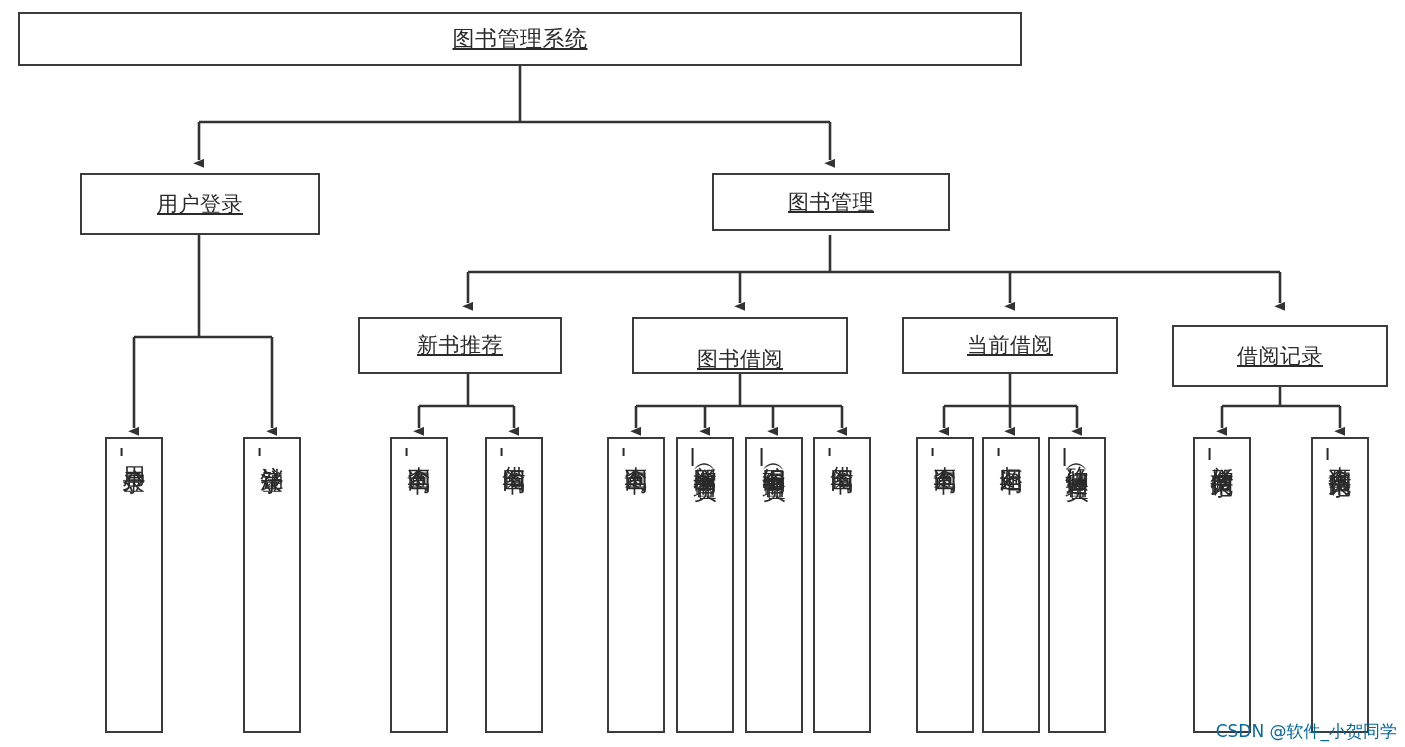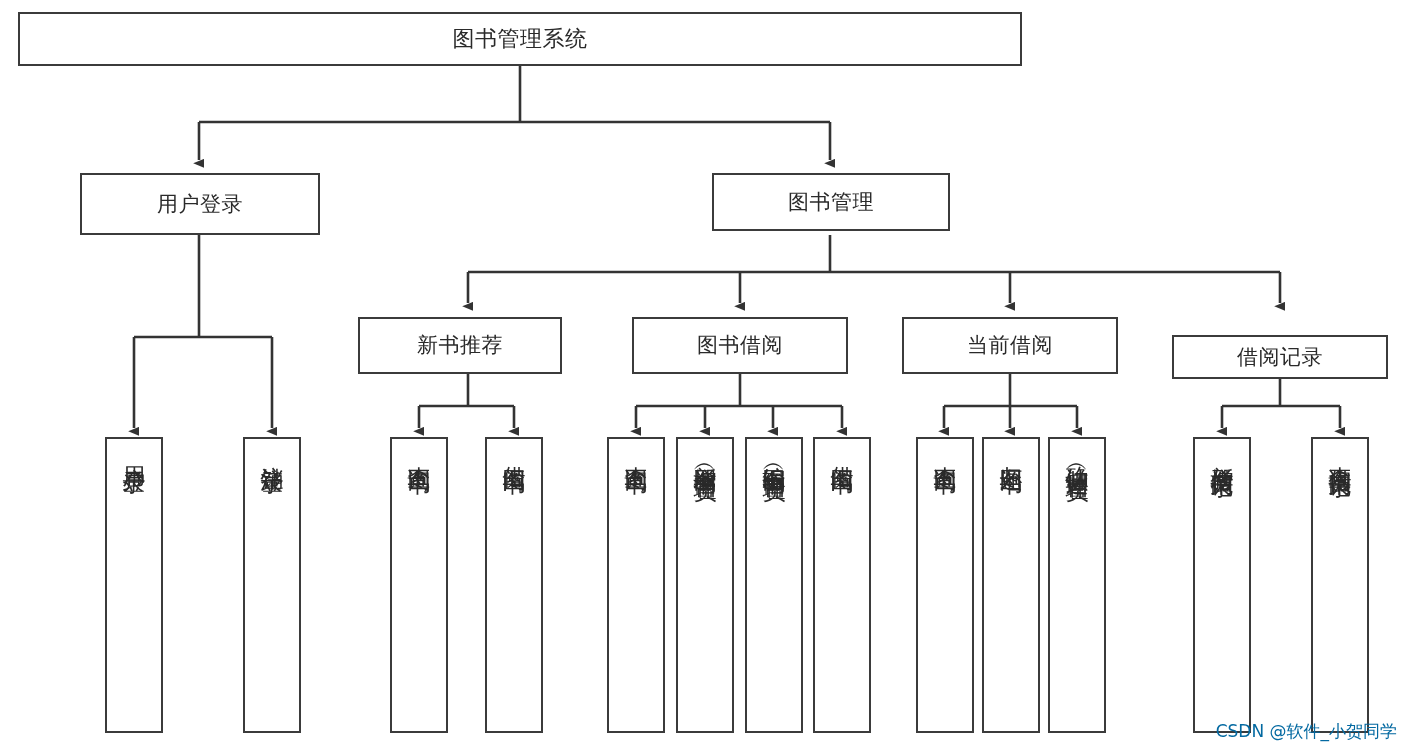--- a/index.html
+++ b/index.html
@@ -30,20 +30,21 @@
     position: absolute;
     box-sizing: border-box;
     background: #ffffff;
     border: 2px solid #3b3b3b;
     display: flex;
     align-items: center;
     justify-content: center;
     color: #2a2a2a;
     text-align: center;
     z-index: 2;
+    text-decoration: underline;
   }
   .node .label {
     display: block;
     line-height: 1.18;
     letter-spacing: 0.5px;
   }
   .node.horizontal .label {
     writing-mode: horizontal-tb;
     font-size: 21px;
   }
@@ -133,27 +134,27 @@
   <div class="node horizontal" style="left:80px; top:173px; width:240px; height:62px;">
     <span class="label">用户登录</span>
   </div>
   <div class="node horizontal" style="left:712px; top:173px; width:238px; height:58px;">
     <span class="label">图书管理</span>
   </div>
 
   <div class="node horizontal" style="left:358px; top:317px; width:204px; height:57px;">
     <span class="label">新书推荐</span>
   </div>
-  <div class="node horizontal" style="left:632px; top:317px; width:216px; height:57px;">
+  <div class="node horizontal" style="left:632px; top:317px; width:216px; height:57px;align-items:flex-end;">
     <span class="label">图书借阅</span>
   </div>
   <div class="node horizontal" style="left:902px; top:317px; width:216px; height:57px;">
     <span class="label">当前借阅</span>
   </div>
-  <div class="node horizontal" style="left:1172px; top:335px; width:216px; height:44px;">
+  <div class="node horizontal" style="left:1172px; top:325px; width:216px; height:62px;">
     <span class="label">借阅记录</span>
   </div>
 
   <div class="node vertical" style="left:105px; top:437px; width:58px; height:296px;">
     <span class="label">用户登录</span>
   </div>
   <div class="node vertical" style="left:243px; top:437px; width:58px; height:296px;">
     <span class="label">注销登录</span>
   </div>
 

